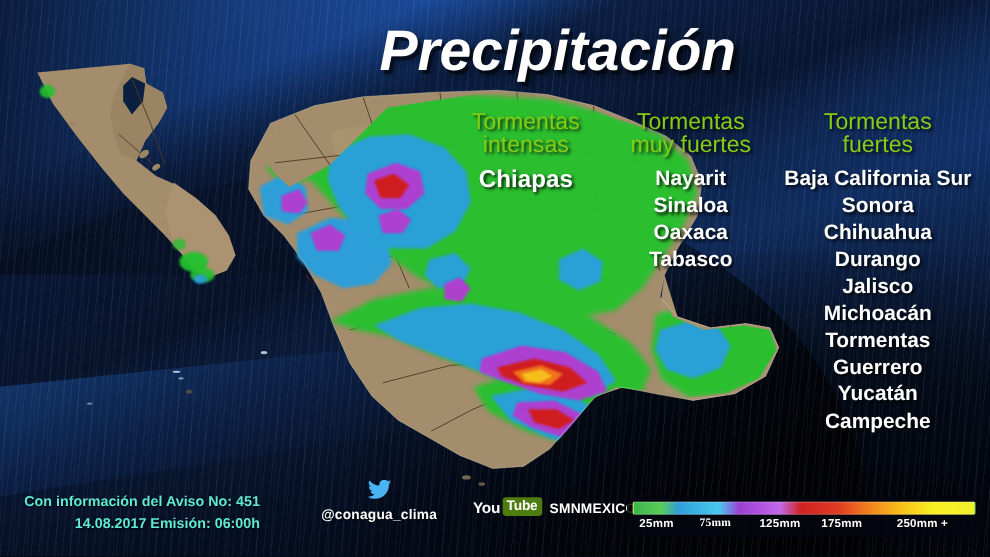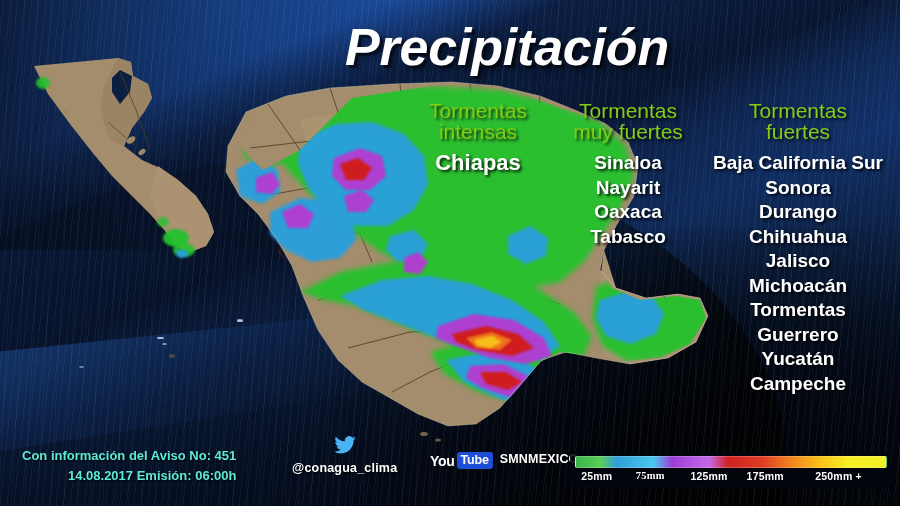--- a/index.html
+++ b/index.html
@@ -120,31 +120,31 @@
   
   .aviso {
     position: absolute; left: 22px; top: 446px;
     color: #5eead4; font-weight: bold; font-size: 13px;
     line-height: 20px;
     text-shadow: 1px 1px 2px rgba(0,0,0,.9);
   }
   .aviso .l2 { padding-left: 46px; }
 
   .social { position: absolute; left: 292px; top: 436px; display: flex; align-items: center; gap: 7px; flex-direction: column; }
-  .social2 { position: absolute; left: 430px; top: 452px; display: flex; align-items: flex-start; gap: 7px; }
+  .social2 { position: absolute; left: 430px; top: 452px; display: flex; align-items: flex-end; gap: 7px; }
   .handle {
     color: #fff; font-weight: bold; font-size: 12.5px; letter-spacing: .2px;
     text-shadow: 1px 1px 2px rgba(0,0,0,.9);
   }
   .yt-logo {
     display: flex; align-items: center; gap: 2px;
   }
   .yt-you { color:#fff; font-weight:bold; font-size:14px; letter-spacing:-.3px; }
   .yt-tube {
-    background:#1d4ed8; color:#fff; font-weight:bold; font-size:12.5px;
+    background:#4d7c0f; color:#fff; font-weight:bold; font-size:12.5px;
     padding: 1px 4px 2px; border-radius: 3px; letter-spacing:-.2px;
   }
 
   
   .legend {
     position: absolute; left: 570px; top: 452px;
     width: 322px; height: 36px;
     background: rgba(2,6,14,.88);
     border-radius: 2px;
     padding: 4px 5px 3px;
@@ -354,37 +354,37 @@
         <div class="col-item">Chiapas</div>
       </div>
   </div>
 
   <div class="col" id="col-muyfuertes">
     <div class="col-head">
       <div>Tormentas</div>
       <div>muy fuertes</div>
     </div>
     <div class="col-list">
+        <div class="col-item">Nayarit</div>
         <div class="col-item">Sinaloa</div>
-        <div class="col-item">Nayarit</div>
         <div class="col-item">Oaxaca</div>
         <div class="col-item">Tabasco</div>
       </div>
   </div>
 
   <div class="col" id="col-fuertes">
     <div class="col-head">
       <div>Tormentas</div>
       <div>fuertes</div>
     </div>
     <div class="col-list">
         <div class="col-item">Baja California Sur</div>
         <div class="col-item">Sonora</div>
+        <div class="col-item">Chihuahua</div>
         <div class="col-item">Durango</div>
-        <div class="col-item">Chihuahua</div>
         <div class="col-item">Jalisco</div>
         <div class="col-item">Michoacán</div>
         <div class="col-item">Tormentas</div>
         <div class="col-item">Guerrero</div>
         <div class="col-item">Yucatán</div>
         <div class="col-item">Campeche</div>
       </div>
   </div>
 
   <div class="aviso">

